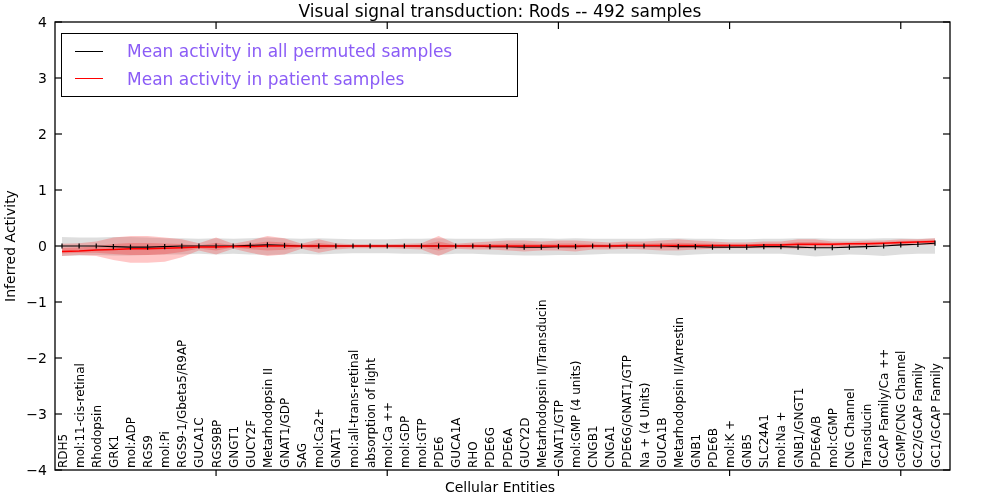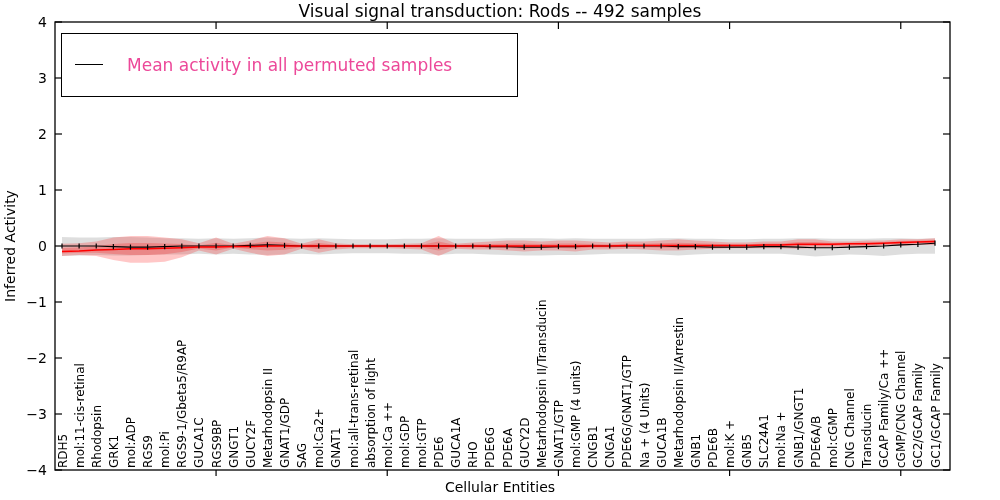--- a/index.html
+++ b/index.html
@@ -4,21 +4,21 @@
 <style>
   html,body{margin:0;padding:0;background:#ffffff;}
   #figure{position:relative;width:1000px;height:500px;background:#ffffff;
           font-family:"DejaVu Sans","Liberation Sans",sans-serif;overflow:hidden;}
   #plot-svg{position:absolute;left:0;top:0;}
   #legend{position:absolute;left:61px;top:33px;width:457px;height:64px;
           border:1.6px solid #000;background:#fff;box-sizing:border-box;
           display:flex;flex-direction:column;justify-content:space-evenly;}
   .legend-row{display:flex;align-items:center;padding-left:13px;}
   .legend-swatch{width:28px;height:0;border-top:1.7px solid #000;margin-right:24px;flex:none;}
-  .legend-label{font-size:17px;color:#ec4899;line-height:1.2;white-space:nowrap;}
+  .legend-label{font-size:17px;color:#8b5cf6;line-height:1.2;white-space:nowrap;}
   text{fill:#000;}
 </style>
 </head>
 <body>
 
 <div id="figure">
   <svg id="plot-svg" width="1000" height="500">
     <g id="g-bands">
         <path d="M62.0,237.0 L79.1,237.6 L96.2,237.6 L113.4,237.0 L130.5,237.0 L147.6,237.6 L164.7,238.2 L181.8,238.2 L198.9,238.7 L216.1,238.2 L233.2,238.7 L250.3,238.2 L267.4,237.6 L284.5,238.2 L301.6,238.7 L318.8,238.2 L335.9,238.7 L353.0,239.3 L370.1,239.3 L387.2,239.3 L404.4,238.7 L421.5,238.7 L438.6,238.2 L455.7,238.7 L472.8,238.7 L489.9,238.7 L507.1,238.2 L524.2,238.2 L541.3,238.2 L558.4,238.7 L575.5,238.2 L592.6,238.7 L609.8,238.7 L626.9,238.7 L644.0,238.7 L661.1,238.2 L678.2,238.2 L695.4,238.7 L712.5,238.7 L729.6,239.3 L746.7,239.3 L763.8,238.7 L780.9,238.7 L798.1,238.2 L815.2,238.2 L832.3,238.7 L849.4,238.7 L866.5,238.7 L883.6,238.2 L900.8,238.2 L917.9,238.7 L935.0,238.2 L935.0,253.8 L917.9,253.8 L900.8,254.4 L883.6,256.1 L866.5,255.0 L849.4,254.4 L832.3,255.5 L815.2,256.6 L798.1,255.0 L780.9,253.8 L763.8,253.8 L746.7,253.8 L729.6,253.8 L712.5,253.8 L695.4,254.4 L678.2,255.5 L661.1,254.4 L644.0,253.8 L626.9,253.8 L609.8,253.8 L592.6,254.4 L575.5,255.0 L558.4,255.0 L541.3,255.5 L524.2,255.5 L507.1,255.0 L489.9,254.4 L472.8,253.8 L455.7,253.8 L438.6,255.0 L421.5,253.8 L404.4,253.8 L387.2,253.3 L370.1,253.3 L353.0,253.3 L335.9,253.8 L318.8,254.4 L301.6,253.8 L284.5,254.4 L267.4,255.0 L250.3,254.4 L233.2,253.8 L216.1,254.4 L198.9,253.8 L181.8,254.4 L164.7,254.4 L147.6,255.0 L130.5,255.5 L113.4,255.5 L96.2,255.0 L79.1,255.5 L62.0,256.1 Z" fill="rgba(0,0,0,0.13)" stroke="none"></path>
         <path d="M62.0,243.8 L79.1,243.2 L96.2,241.5 L113.4,237.6 L130.5,235.9 L147.6,235.9 L164.7,237.6 L181.8,239.3 L198.9,243.2 L216.1,237.6 L233.2,243.8 L250.3,240.4 L267.4,235.9 L284.5,238.2 L301.6,243.8 L318.8,239.3 L335.9,243.2 L353.0,244.3 L370.1,244.3 L387.2,244.3 L404.4,243.8 L421.5,243.2 L438.6,235.9 L455.7,243.8 L472.8,242.6 L489.9,241.5 L507.1,240.4 L524.2,240.4 L541.3,241.5 L558.4,240.4 L575.5,240.4 L592.6,241.5 L609.8,242.6 L626.9,241.5 L644.0,241.5 L661.1,240.4 L678.2,239.3 L695.4,240.4 L712.5,241.5 L729.6,242.6 L746.7,242.6 L763.8,241.5 L780.9,241.5 L798.1,239.3 L815.2,239.3 L832.3,241.5 L849.4,241.5 L866.5,240.4 L883.6,240.4 L900.8,239.3 L917.9,239.3 L935.0,238.2 L935.0,244.9 L917.9,244.9 L900.8,246.0 L883.6,246.0 L866.5,247.1 L849.4,247.1 L832.3,247.7 L815.2,248.2 L798.1,248.8 L780.9,248.2 L763.8,248.2 L746.7,248.2 L729.6,248.2 L712.5,248.8 L695.4,249.4 L678.2,250.5 L661.1,250.5 L644.0,249.4 L626.9,248.8 L609.8,249.4 L592.6,249.4 L575.5,251.6 L558.4,250.5 L541.3,250.5 L524.2,251.6 L507.1,250.5 L489.9,249.4 L472.8,249.4 L455.7,248.8 L438.6,256.1 L421.5,249.4 L404.4,248.8 L387.2,248.2 L370.1,248.2 L353.0,248.2 L335.9,249.4 L318.8,252.7 L301.6,248.8 L284.5,254.4 L267.4,256.1 L250.3,252.7 L233.2,248.8 L216.1,254.4 L198.9,250.5 L181.8,257.2 L164.7,261.7 L147.6,262.8 L130.5,262.8 L113.4,260.0 L96.2,256.1 L79.1,255.0 L62.0,256.1 Z" fill="rgba(255,0,0,0.22)" stroke="none"></path>
@@ -179,14 +179,18 @@
     <text x="500" y="17" text-anchor="middle" font-size="17">Visual signal transduction: Rods -- 492 samples</text>
     <text x="15" y="246" transform="rotate(-90 15 246)" text-anchor="middle" font-size="14">Inferred Activity</text>
     <text x="500" y="492" text-anchor="middle" font-size="14">Cellular Entities</text>
   </svg>
 
   <div id="legend">
     <div class="legend-row">
       <span class="legend-swatch" id="swatch-0" style="border-top-color: rgb(0, 0, 0);"></span>
       <span class="legend-label">Mean activity in all permuted samples</span>
     </div>
+    <div class="legend-row">
+      <span class="legend-swatch" id="swatch-1" style="border-top-color: rgb(255, 0, 0);"></span>
+      <span class="legend-label">Mean activity in patient samples</span>
+    </div>
   </div>
 </div>
 
 </body></html>

